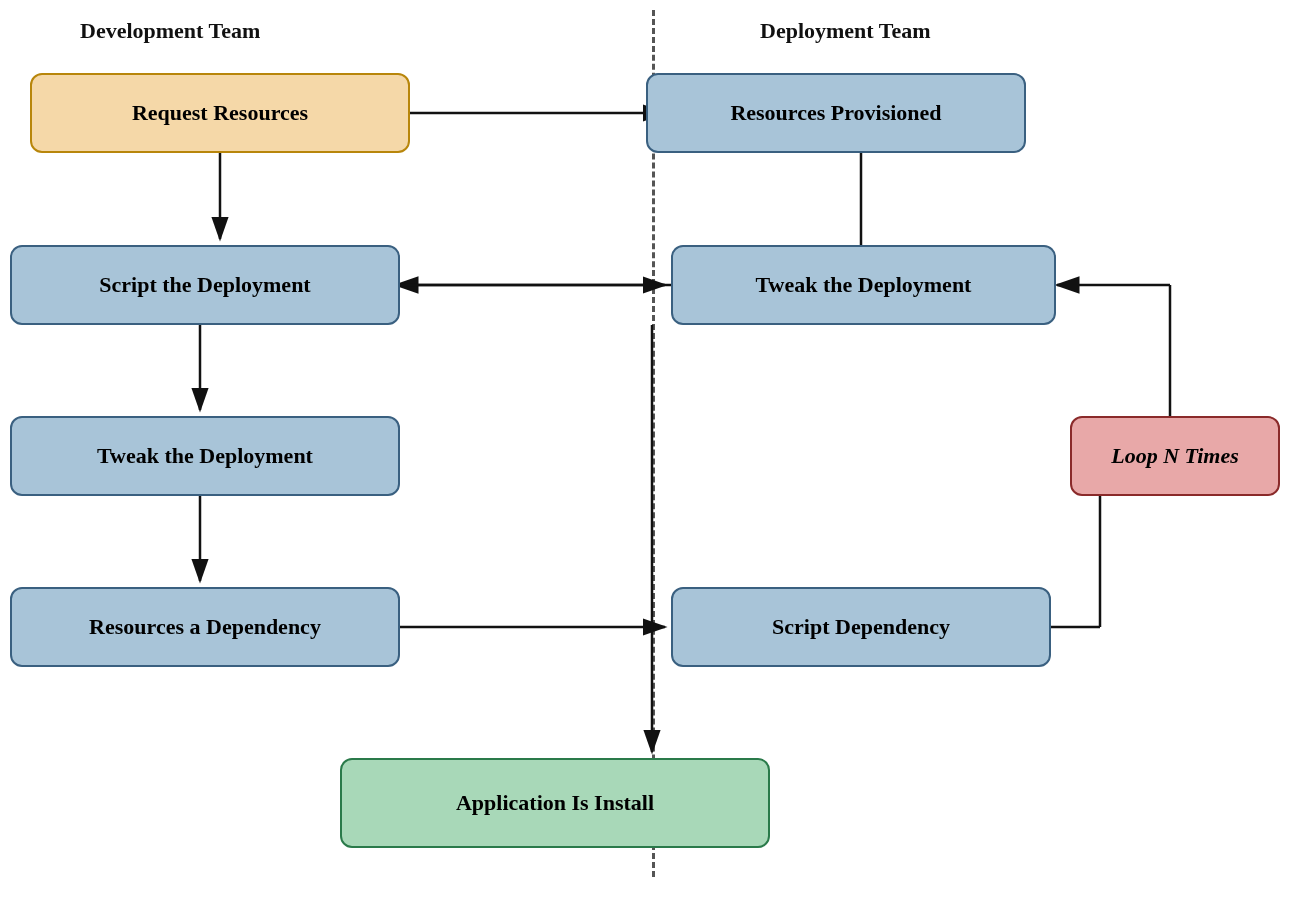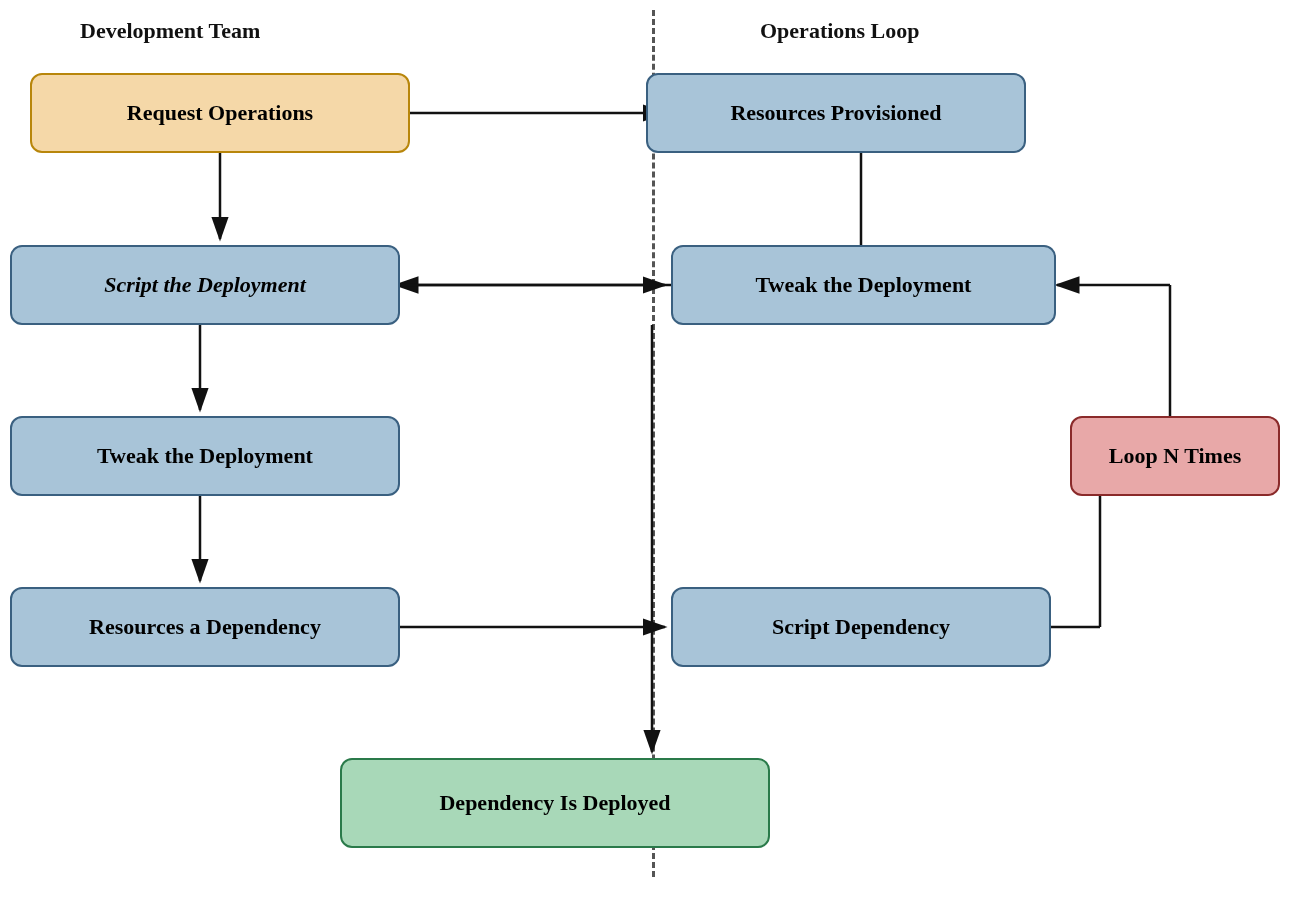--- a/index.html
+++ b/index.html
@@ -57,20 +57,21 @@
       background: #a8c4d8;
       border-color: #3a6080;
     }
     .node-green {
       background: #a8d8b8;
       border-color: #2a7a4a;
     }
     .node-pink {
       background: #e8a8a8;
       border-color: #8a2a2a;
+      font-style: italic;
     }
     svg.arrows {
       position: absolute;
       top: 0;
       left: 0;
       width: 1304px;
       height: 897px;
       pointer-events: none;
     }
     svg.arrows line, svg.arrows path, svg.arrows polyline {
@@ -82,21 +83,21 @@
       fill: #111;
       stroke: none;
     }
   </style>
 </head>
 <body>
 
 <div class="diagram-container">
 
   <div class="lane-header lane-header-dev">Development Team</div>
-  <div class="lane-header lane-header-ops">Operations Loop</div>
+  <div class="lane-header lane-header-ops">Deployment Team</div>
 
   <div class="dashed-divider"></div>
 
   <svg class="arrows">
     <defs>
       <marker id="arrowhead" markerWidth="10" markerHeight="7" refX="9" refY="3.5" orient="auto">
         <path d="M0,0 L0,7 L10,3.5 Z"></path>
       </marker>
     </defs>
 
@@ -118,31 +119,31 @@
     <line x1="1100" y1="627" x2="1100" y2="456" marker-end="url(#arrowhead)"></line>
 
     <line x1="1170" y1="416" x2="1170" y2="285"></line>
     <line x1="1170" y1="285" x2="1057" y2="285" marker-end="url(#arrowhead)"></line>
 
     <line x1="652" y1="325" x2="652" y2="415"></line>
     <line x1="652" y1="415" x2="652" y2="752" marker-end="url(#arrowhead)"></line>
 
   </svg>
 
-  <div class="node node-orange" style="left:30px; top:73px; width:380px; height:80px;">Request Operations</div>
+  <div class="node node-orange" style="left:30px; top:73px; width:380px; height:80px;">Request Resources</div>
 
   <div class="node node-blue" style="left:646px; top:73px; width:380px; height:80px;">Resources Provisioned</div>
 
-  <div class="node node-blue" style="left:10px; top:245px; width:390px; height:80px;font-style:italic;">Script the Deployment</div>
+  <div class="node node-blue" style="left:10px; top:245px; width:390px; height:80px;">Script the Deployment</div>
 
   <div class="node node-blue" style="left:671px; top:245px; width:385px; height:80px;">Tweak the Deployment</div>
 
   <div class="node node-blue" style="left:10px; top:416px; width:390px; height:80px;">Tweak the Deployment</div>
 
   <div class="node node-pink" style="left:1070px; top:416px; width:210px; height:80px;">Loop N Times</div>
 
   <div class="node node-blue" style="left:10px; top:587px; width:390px; height:80px;">Resources a Dependency</div>
 
   <div class="node node-blue" style="left:671px; top:587px; width:380px; height:80px;">Script Dependency</div>
 
-  <div class="node node-green" style="left:340px; top:758px; width:430px; height:90px;">Dependency Is Deployed</div>
+  <div class="node node-green" style="left:340px; top:758px; width:430px; height:90px;">Application Is Install</div>
 
 </div>
 
 </body></html>

